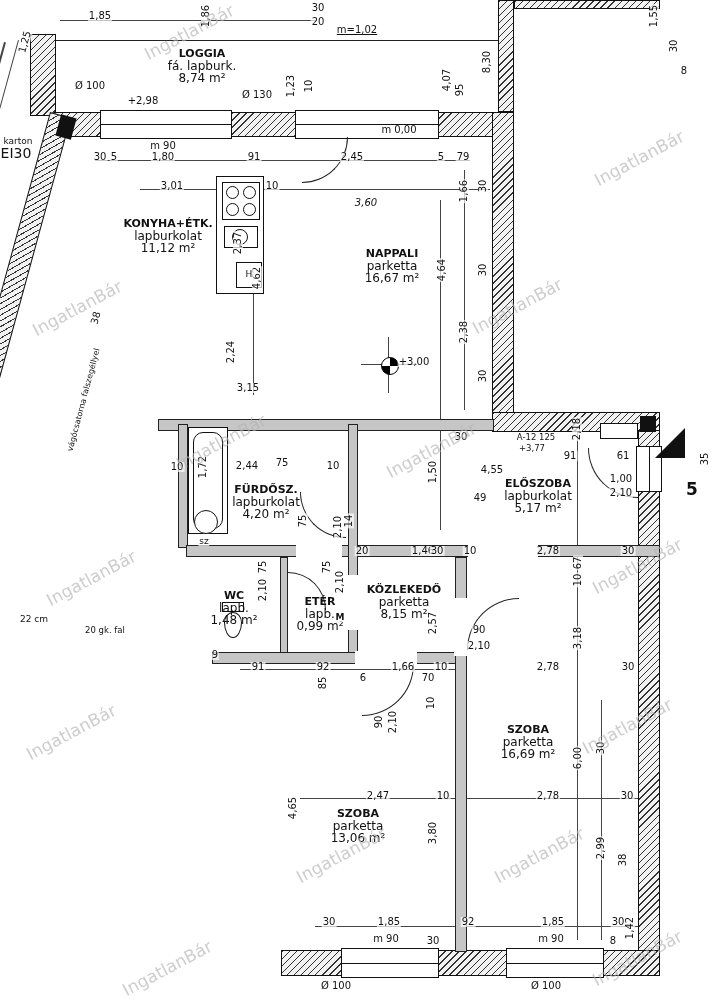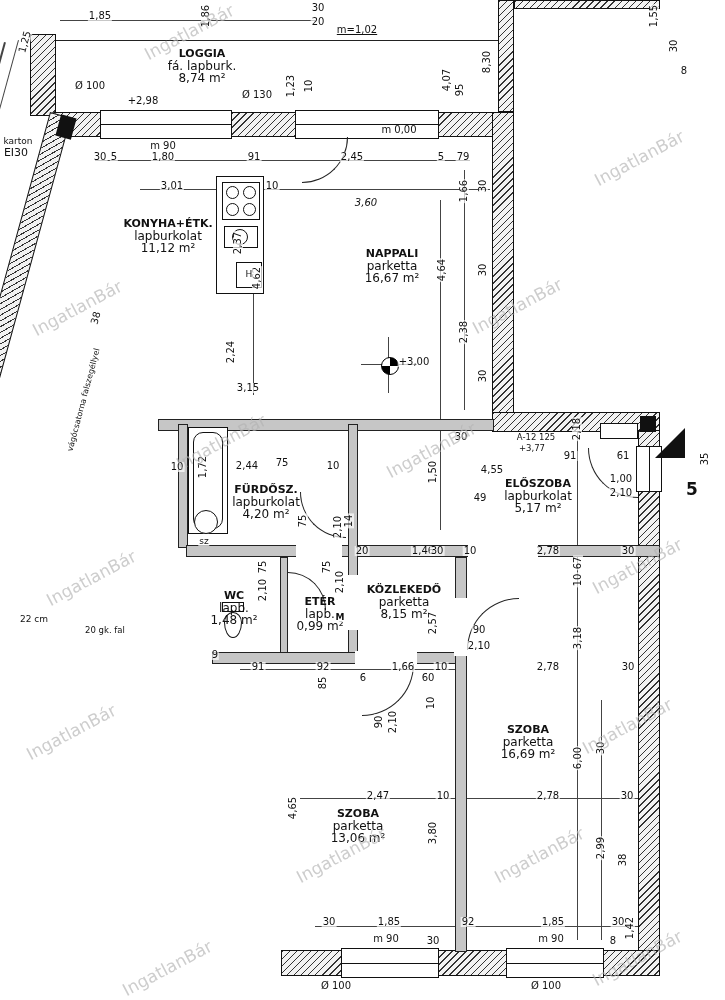--- a/index.html
+++ b/index.html
@@ -189,21 +189,21 @@
     <span class="dim" style="left: 447px; top: 80px; transform: translate(-50%, -50%) rotate(-90deg);">4,07</span>
     <span class="dim" style="left: 291px; top: 86px; transform: translate(-50%, -50%) rotate(-90deg);">1,23</span>
     <span class="dim" style="left: 309px; top: 86px; transform: translate(-50%, -50%) rotate(-90deg);">10</span>
     <span class="dim" style="left: 90px; top: 86px; transform: translate(-50%, -50%) rotate(0deg);">Ø 100</span>
     <span class="dim" style="left: 143px; top: 101px; transform: translate(-50%, -50%) rotate(0deg);">+2,98</span>
     <span class="dim" style="left: 257px; top: 95px; transform: translate(-50%, -50%) rotate(0deg);">Ø 130</span>
     <span class="dim" style="left: 163px; top: 146px; transform: translate(-50%, -50%) rotate(0deg);">m 90</span>
     <span class="dim" style="left: 399px; top: 130px; transform: translate(-50%, -50%) rotate(0deg);">m 0,00</span>
     <span class="dim" style="left: 25px; top: 42px; transform: translate(-50%, -50%) rotate(-75deg);">1,25</span>
     <span class="dim" style="left: 18px; top: 141px; transform: translate(-50%, -50%) rotate(0deg); font-size: 9px;">karton</span>
-    <span class="dim" style="left: 16px; top: 153px; transform: translate(-50%, -50%) rotate(0deg); font-size: 11px;">EI30</span>
+    <span class="dim" style="left: 16px; top: 153px; transform: translate(-50%, -50%) rotate(0deg); font-size: 14px;">EI30</span>
     <span class="dim" style="left: 100px; top: 157px; transform: translate(-50%, -50%) rotate(0deg);">30</span>
     <span class="dim" style="left: 114px; top: 157px; transform: translate(-50%, -50%) rotate(0deg);">5</span>
     <span class="dim" style="left: 163px; top: 157px; transform: translate(-50%, -50%) rotate(0deg);">1,80</span>
     <span class="dim" style="left: 254px; top: 157px; transform: translate(-50%, -50%) rotate(0deg);">91</span>
     <span class="dim" style="left: 352px; top: 157px; transform: translate(-50%, -50%) rotate(0deg);">2,45</span>
     <span class="dim" style="left: 441px; top: 157px; transform: translate(-50%, -50%) rotate(0deg);">5</span>
     <span class="dim" style="left: 463px; top: 157px; transform: translate(-50%, -50%) rotate(0deg);">79</span>
     <span class="dim" style="left: 172px; top: 186px; transform: translate(-50%, -50%) rotate(0deg);">3,01</span>
     <span class="dim" style="left: 272px; top: 186px; transform: translate(-50%, -50%) rotate(0deg);">10</span>
     <span class="dim" style="left: 366px; top: 203px; transform: translate(-50%, -50%) rotate(0deg); font-style: italic;">3,60</span>
@@ -262,21 +262,21 @@
     <span class="dim" style="left: 34px; top: 619px; transform: translate(-50%, -50%) rotate(0deg); font-size: 9px;">22 cm</span>
     <span class="dim" style="left: 105px; top: 630px; transform: translate(-50%, -50%) rotate(0deg); font-size: 8.5px;">20 gk. fal</span>
     <span class="dim" style="left: 215px; top: 655px; transform: translate(-50%, -50%) rotate(0deg);">9</span>
     <span class="dim" style="left: 258px; top: 667px; transform: translate(-50%, -50%) rotate(0deg);">91</span>
     <span class="dim" style="left: 323px; top: 667px; transform: translate(-50%, -50%) rotate(0deg);">92</span>
     <span class="dim" style="left: 403px; top: 667px; transform: translate(-50%, -50%) rotate(0deg);">1,66</span>
     <span class="dim" style="left: 441px; top: 667px; transform: translate(-50%, -50%) rotate(0deg);">10</span>
     <span class="dim" style="left: 548px; top: 667px; transform: translate(-50%, -50%) rotate(0deg);">2,78</span>
     <span class="dim" style="left: 628px; top: 667px; transform: translate(-50%, -50%) rotate(0deg);">30</span>
     <span class="dim" style="left: 363px; top: 678px; transform: translate(-50%, -50%) rotate(0deg);">6</span>
-    <span class="dim" style="left: 428px; top: 678px; transform: translate(-50%, -50%) rotate(0deg);">60</span>
+    <span class="dim" style="left: 428px; top: 678px; transform: translate(-50%, -50%) rotate(0deg);">70</span>
     <span class="dim" style="left: 323px; top: 683px; transform: translate(-50%, -50%) rotate(-90deg);">85</span>
     <span class="dim" style="left: 379px; top: 722px; transform: translate(-50%, -50%) rotate(-90deg);">90</span>
     <span class="dim" style="left: 393px; top: 722px; transform: translate(-50%, -50%) rotate(-90deg);">2,10</span>
     <span class="dim" style="left: 431px; top: 703px; transform: translate(-50%, -50%) rotate(-90deg);">10</span>
     <span class="dim" style="left: 601px; top: 748px; transform: translate(-50%, -50%) rotate(-90deg);">30</span>
     <span class="dim" style="left: 578px; top: 758px; transform: translate(-50%, -50%) rotate(-90deg);">6,00</span>
     <span class="dim" style="left: 601px; top: 848px; transform: translate(-50%, -50%) rotate(-90deg);">2,99</span>
     <span class="dim" style="left: 623px; top: 860px; transform: translate(-50%, -50%) rotate(-90deg);">38</span>
     <span class="dim" style="left: 378px; top: 796px; transform: translate(-50%, -50%) rotate(0deg);">2,47</span>
     <span class="dim" style="left: 443px; top: 796px; transform: translate(-50%, -50%) rotate(0deg);">10</span>

